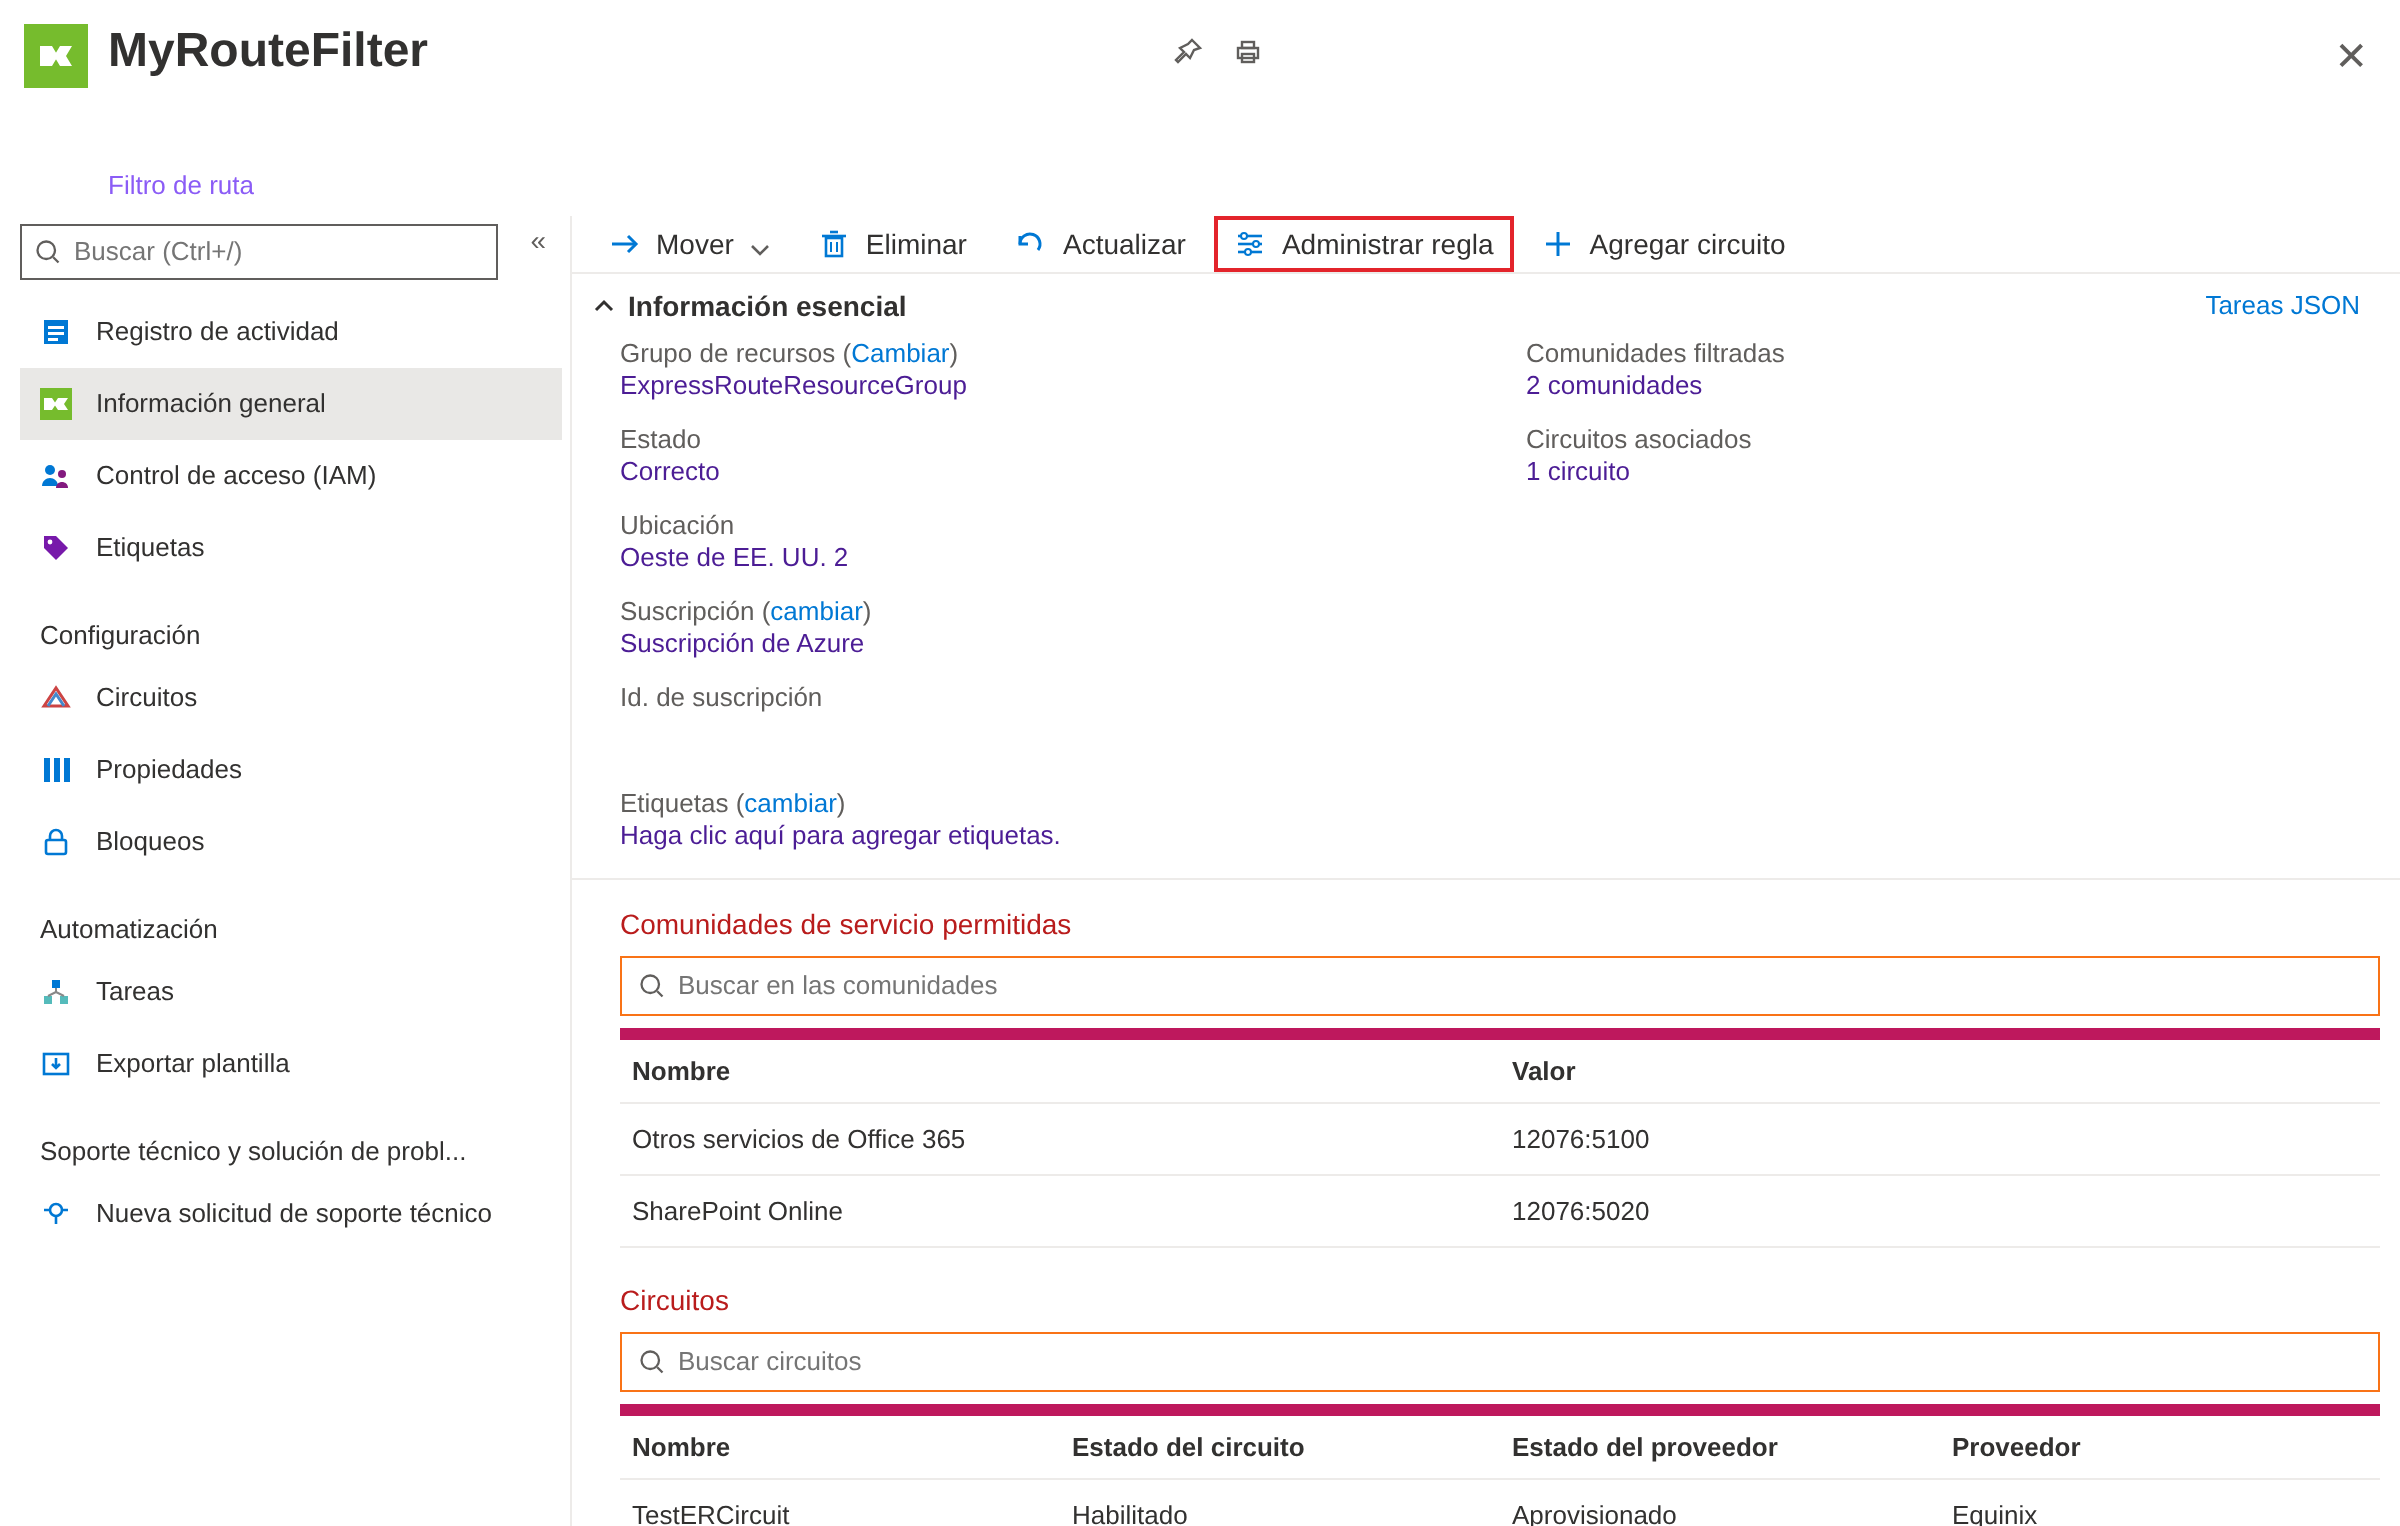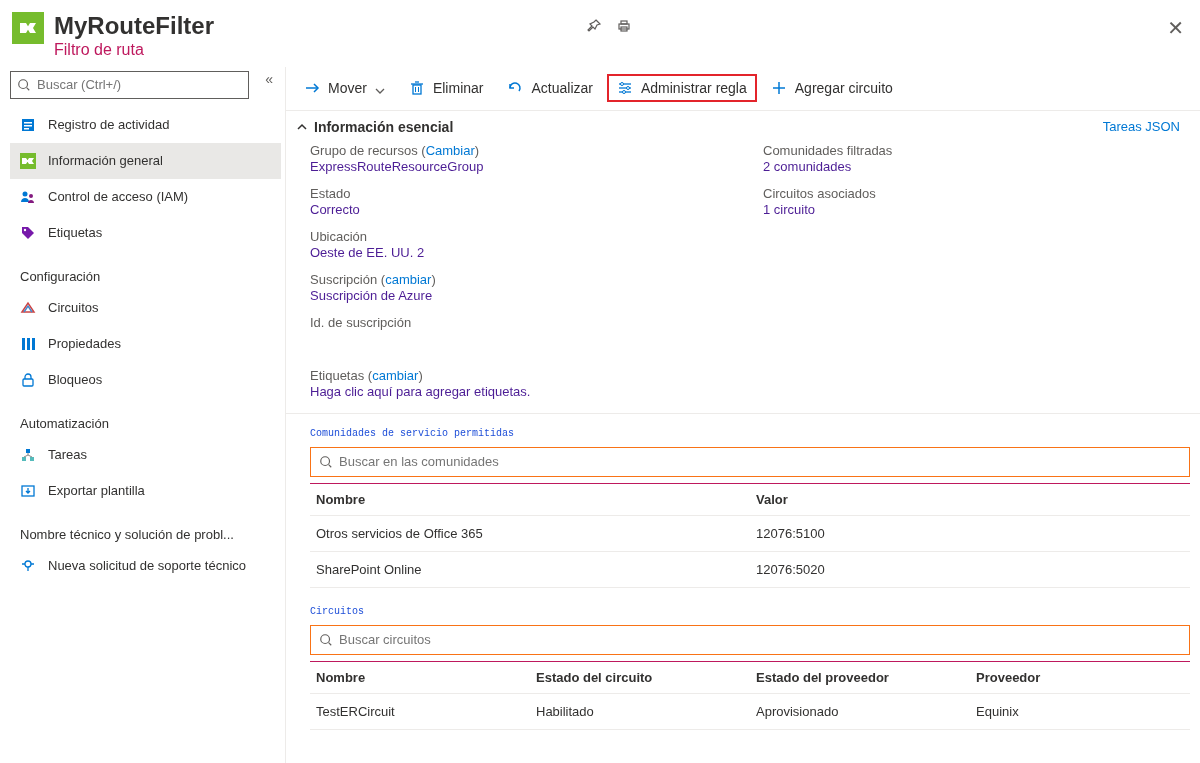--- a/index.html
+++ b/index.html
@@ -6,21 +6,21 @@
   body { font-family: "Segoe UI", Arial, sans-serif; font-size: 13px; color: #323130; background: #fff; width: 1200px; }
   
   .root { display: flex; flex-direction: column; height: 763px; }
   
   
   .header { display: flex; align-items: flex-start; padding: 12px 12px 8px 12px; }
   .header-icon { width: 32px; height: 32px; background: #76bc2d; display: flex; align-items: center; justify-content: center; margin-right: 10px; }
   .header-icon svg { width: 24px; height: 24px; }
   .header-titles { flex: 1; }
   .header-title { font-size: 24px; font-weight: 600; color: #323130; line-height: 1.2; }
-  .header-subtitle { font-size: 16px; color: #be185d; }
+  .header-subtitle { font-size: 13px; color: #8b5cf6; margin-top: 44px; }
   .header-actions { display: flex; gap: 14px; align-items: center; padding-top: 6px; }
   .header-actions .icon-btn { cursor: pointer; color: #605e5c; }
   .close-btn { font-size: 20px; cursor: pointer; color: #605e5c; padding: 4px; }
   
   
   .body { display: flex; flex: 1; overflow: hidden; }
   
   
   .sidebar { width: 285px; border-right: none; display: flex; flex-direction: column; padding: 0 4px 0 10px; }
   .sidebar-search-row { display: flex; align-items: flex-start; gap: 10px; padding: 4px 2px 8px 0; }
@@ -49,27 +49,27 @@
   .essentials-header .title { font-weight: 600; flex: 1; font-size: 14px; }
   .json-link { color: #0078d4; font-size: 13px; cursor: pointer; margin-right: 10px; }
   .essentials-grid { display: flex; padding: 0 10px 14px 24px; gap: 26px; }
   .essentials-col { flex: 1; display: flex; flex-direction: column; gap: 12px; }
   .ess-item .label { color: #605e5c; font-size: 13px; }
   .ess-item .value { color: #4c1d95; font-size: 13px; margin-top: 1px; }
   .link { color: #0078d4; cursor: pointer; }
   
   
   .section { padding: 14px 10px 4px 24px; }
-  .section-title { font-size: 10px; color: #1d4ed8; margin-bottom: 8px; font-family: Liberation Mono, monospace; }
+  .section-title { font-size: 14px; color: #b91c1c; margin-bottom: 8px; }
   .search-box { display: flex; align-items: center; border: 1px solid #f97316; height: 30px; padding: 0 8px; background: #fff; margin-bottom: 6px; }
   .search-box input { border: none; outline: none; flex: 1; font-size: 13px; padding-left: 6px; }
   
   
   .tbl { width: 100%; border-collapse: collapse; }
-  .tbl th { text-align: left; font-weight: 600; font-size: 13px; padding: 8px 6px; border-bottom: 1px solid #edebe9; border-top: 1px solid #be185d; }
+  .tbl th { text-align: left; font-weight: 600; font-size: 13px; padding: 8px 6px; border-bottom: 1px solid #edebe9; border-top: 6px solid #be185d; }
   .tbl td { padding: 10px 6px; border-bottom: 1px solid #edebe9; font-size: 13px; }
   
   svg { display: block; }
 </style>
 </head>
 <body>
 
 <div class="root">
 
   <div class="header">
@@ -203,21 +203,21 @@
       <div class="sidebar-item">
         <span class="nav-icon">
             <svg width="16" height="16" viewBox="0 0 16 16">
               <rect x="2" y="3" width="12" height="10" fill="none" stroke="#0078d4" stroke-width="1.3"></rect>
               <path d="M8 5v5M6 8l2 2 2-2" fill="none" stroke="#0078d4" stroke-width="1.3"></path>
             </svg>
           </span>
         <span>Exportar plantilla</span>
       </div>
 
-      <div class="sidebar-section">Nombre técnico y solución de probl...</div>
+      <div class="sidebar-section">Soporte técnico y solución de probl...</div>
       <div class="sidebar-item">
         <span class="nav-icon">
             <svg width="16" height="16" viewBox="0 0 16 16">
               <circle cx="8" cy="6" r="3" fill="none" stroke="#0078d4" stroke-width="1.3"></circle>
               <path d="M5 6H2M14 6h-3M8 9v4" stroke="#0078d4" stroke-width="1.3"></path>
             </svg>
           </span>
         <span>Nueva solicitud de soporte técnico</span>
       </div>
     </div>

